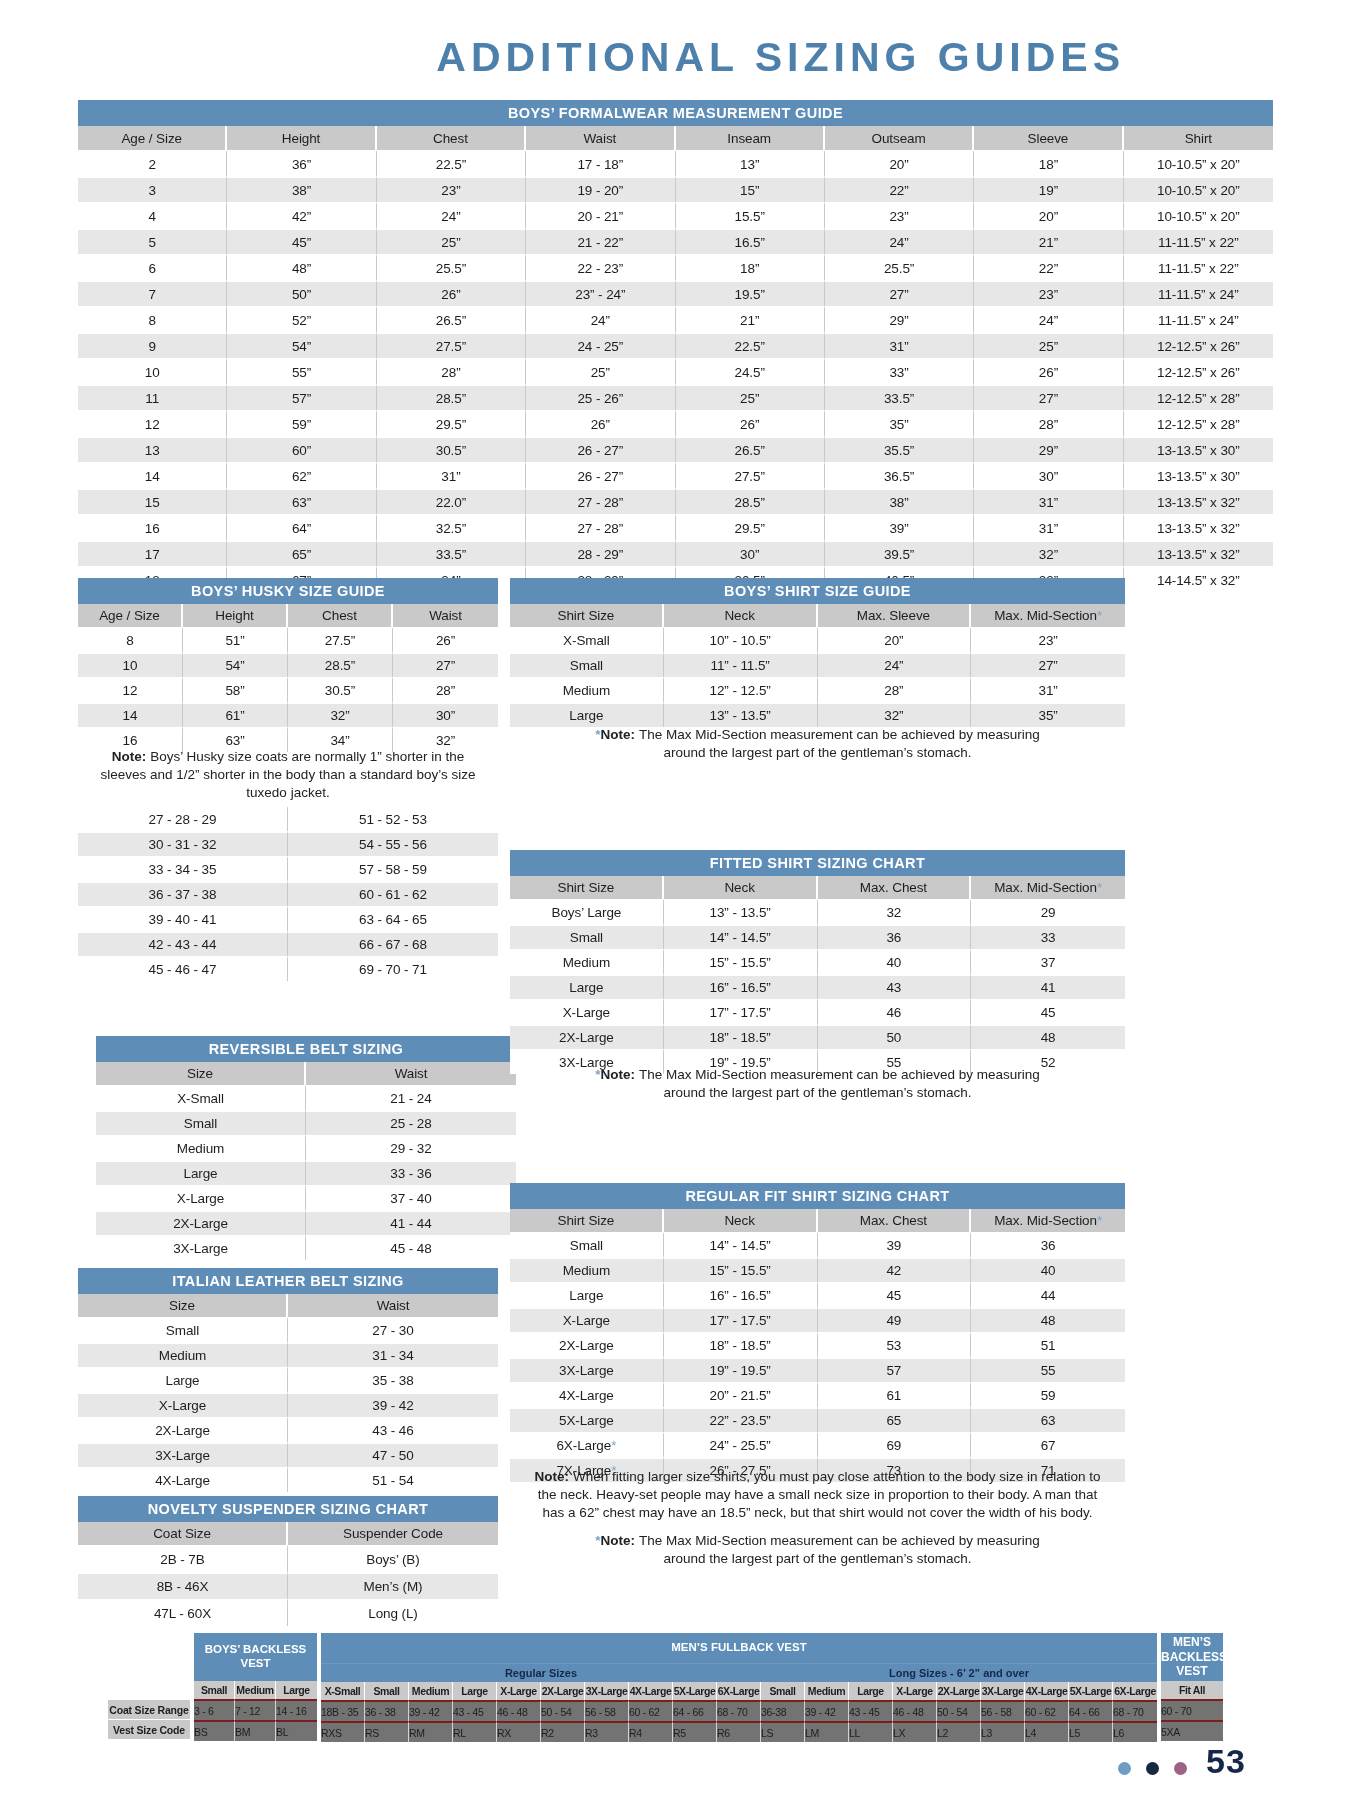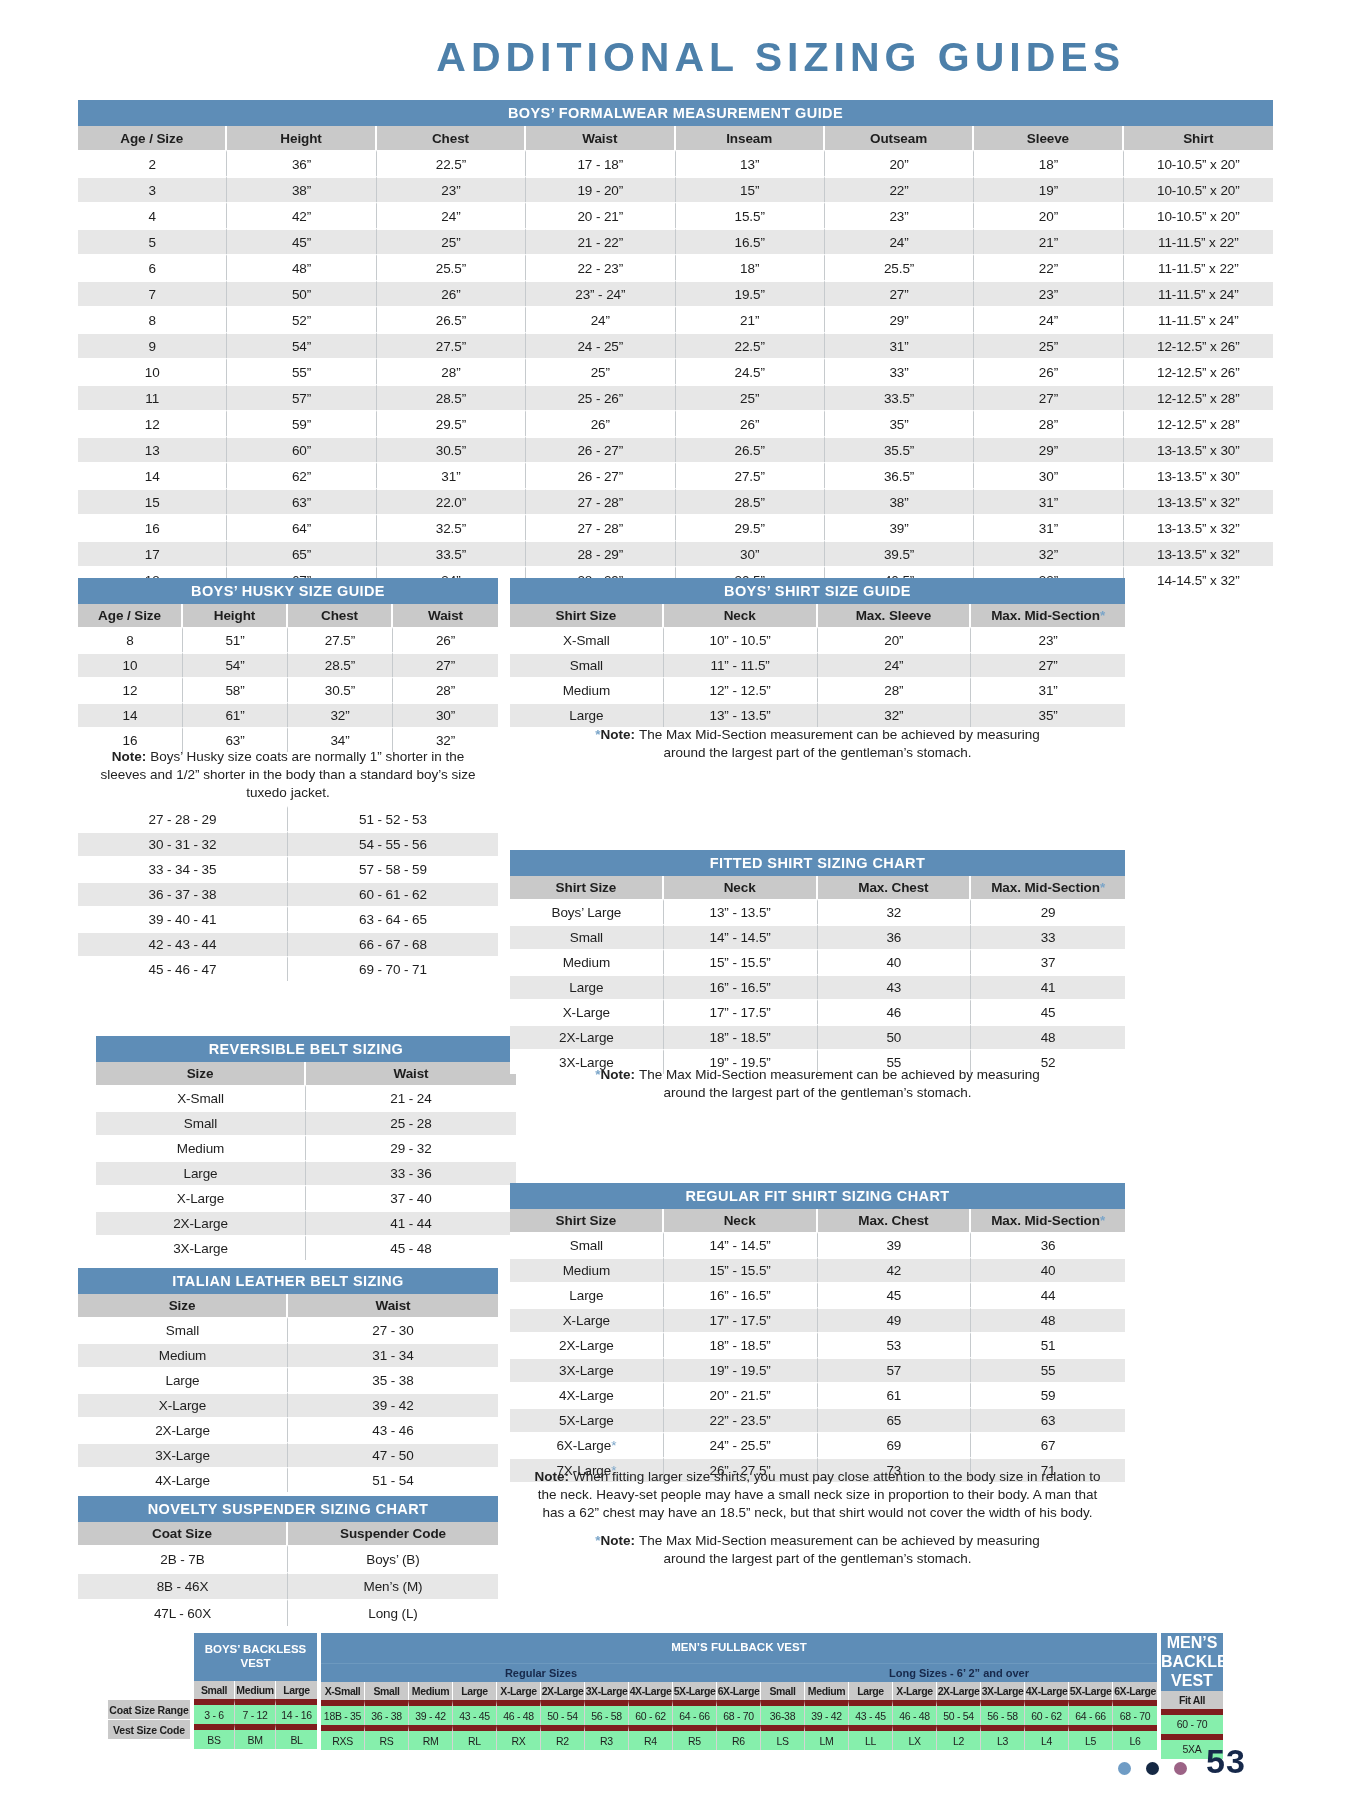--- a/index.html
+++ b/index.html
@@ -13,21 +13,21 @@
     color:#4d80aa; white-space:nowrap;
   }
   
   .sz-table { position:absolute; }
   .sz-table table { width:100%; border-collapse:separate; border-spacing:0; table-layout:fixed; }
   .tbl-title {
     height:26px; line-height:26px; background:#5e8db7; color:#fff;
     font-weight:700; font-size:14.5px; text-align:center; letter-spacing:0.4px;
   }
   .sz-table th {
-    height:23px; background:#c9c9c9; font-size:13.5px; font-weight:700;
+    height:23px; background:#c9c9c9; font-size:13.5px; font-weight:400;
     border-right:2px solid #fff;
   }
   .sz-table td {
     height:23px; font-size:13.5px; background:#fff;
     border-right:1px solid #c6cacd; border-top:2px solid #fff;
   }
   .sz-table td:last-child, .sz-table th:last-child { border-right:none; }
   .sz-table tbody tr:nth-child(even) td { background:#e7e7e7; }
   .sz-table td, .sz-table th {
     text-align:center; vertical-align:middle; padding:0;
@@ -47,34 +47,34 @@
   .vt .spacer { height:66px; background:transparent; }
   .vt-rowlabel {
     height:19px; background:#c9c9c9; font-size:10.5px; font-weight:700;
     text-align:center; border-top:1px solid #fff; letter-spacing:-0.2px;
   }
   .vt-title {
     background:#5e8db7; color:#fff; font-weight:700; font-size:11.5px;
     text-align:center; height:30px; line-height:1.2; vertical-align:middle;
   }
   .vt-title-tall { height:48px; }
-  .vt-title-small { font-size:16px; }
+  .vt-title-small { font-size:12px; }
   .vt-group {
     background:#5e8db7; color:#16284a; font-weight:700; font-size:11px;
     text-align:center; height:18px; border-top:1px solid #6d99bf;
   }
   .vt-heads th {
     height:18px; background:#c9c9c9; font-size:10.5px; font-weight:700;
     text-align:center; border-right:1px solid #fff; white-space:nowrap;
     overflow:hidden; letter-spacing:-0.4px;
   }
   .vt-heads th:last-child { border-right:none; }
   .vt-vals td {
-    height:19px; font-size:10.5px; text-align:center; background:#86efac;
-    border-right:1px solid #d4d4d4; border-top:6px solid #7f1d1d;
+    height:19px; font-size:10.5px; background:#737373;
+    border-right:1px solid #d4d4d4; border-top:2px solid #7f1d1d;
     white-space:nowrap; overflow:hidden; letter-spacing:-0.3px;
   }
   .vt-vals td:last-child { border-right:none;margin-top:25px; }
   
   .dot { position:absolute; width:13px; height:13px; border-radius:50%; top:1762px; }
   .dot-1 { left:1118px; background:#6f9cc5; }
   .dot-2 { left:1146px; background:#152844; }
   .dot-3 { left:1174px; background:#9c6386; }
   .page-number {
     position:absolute; left:1206px; top:1742px;

